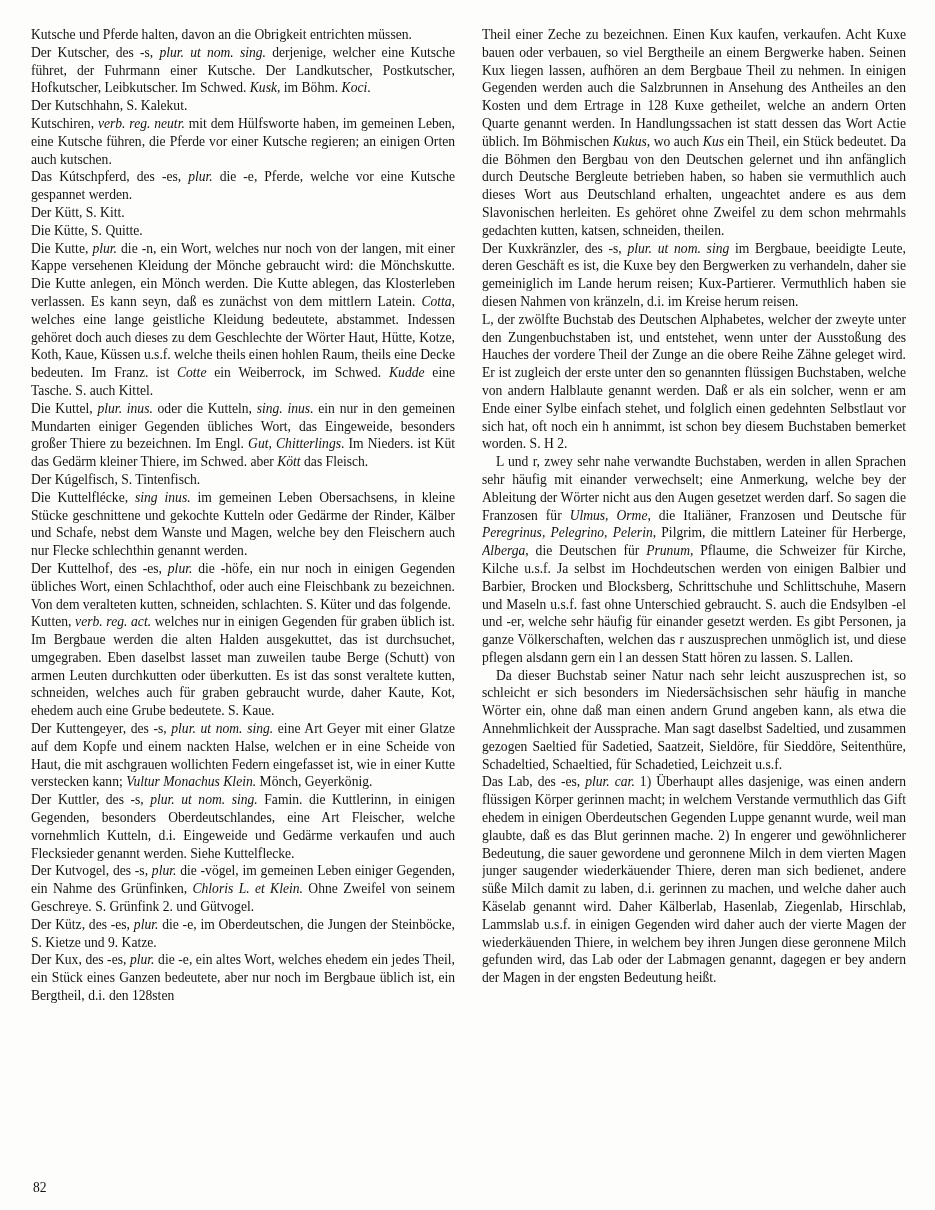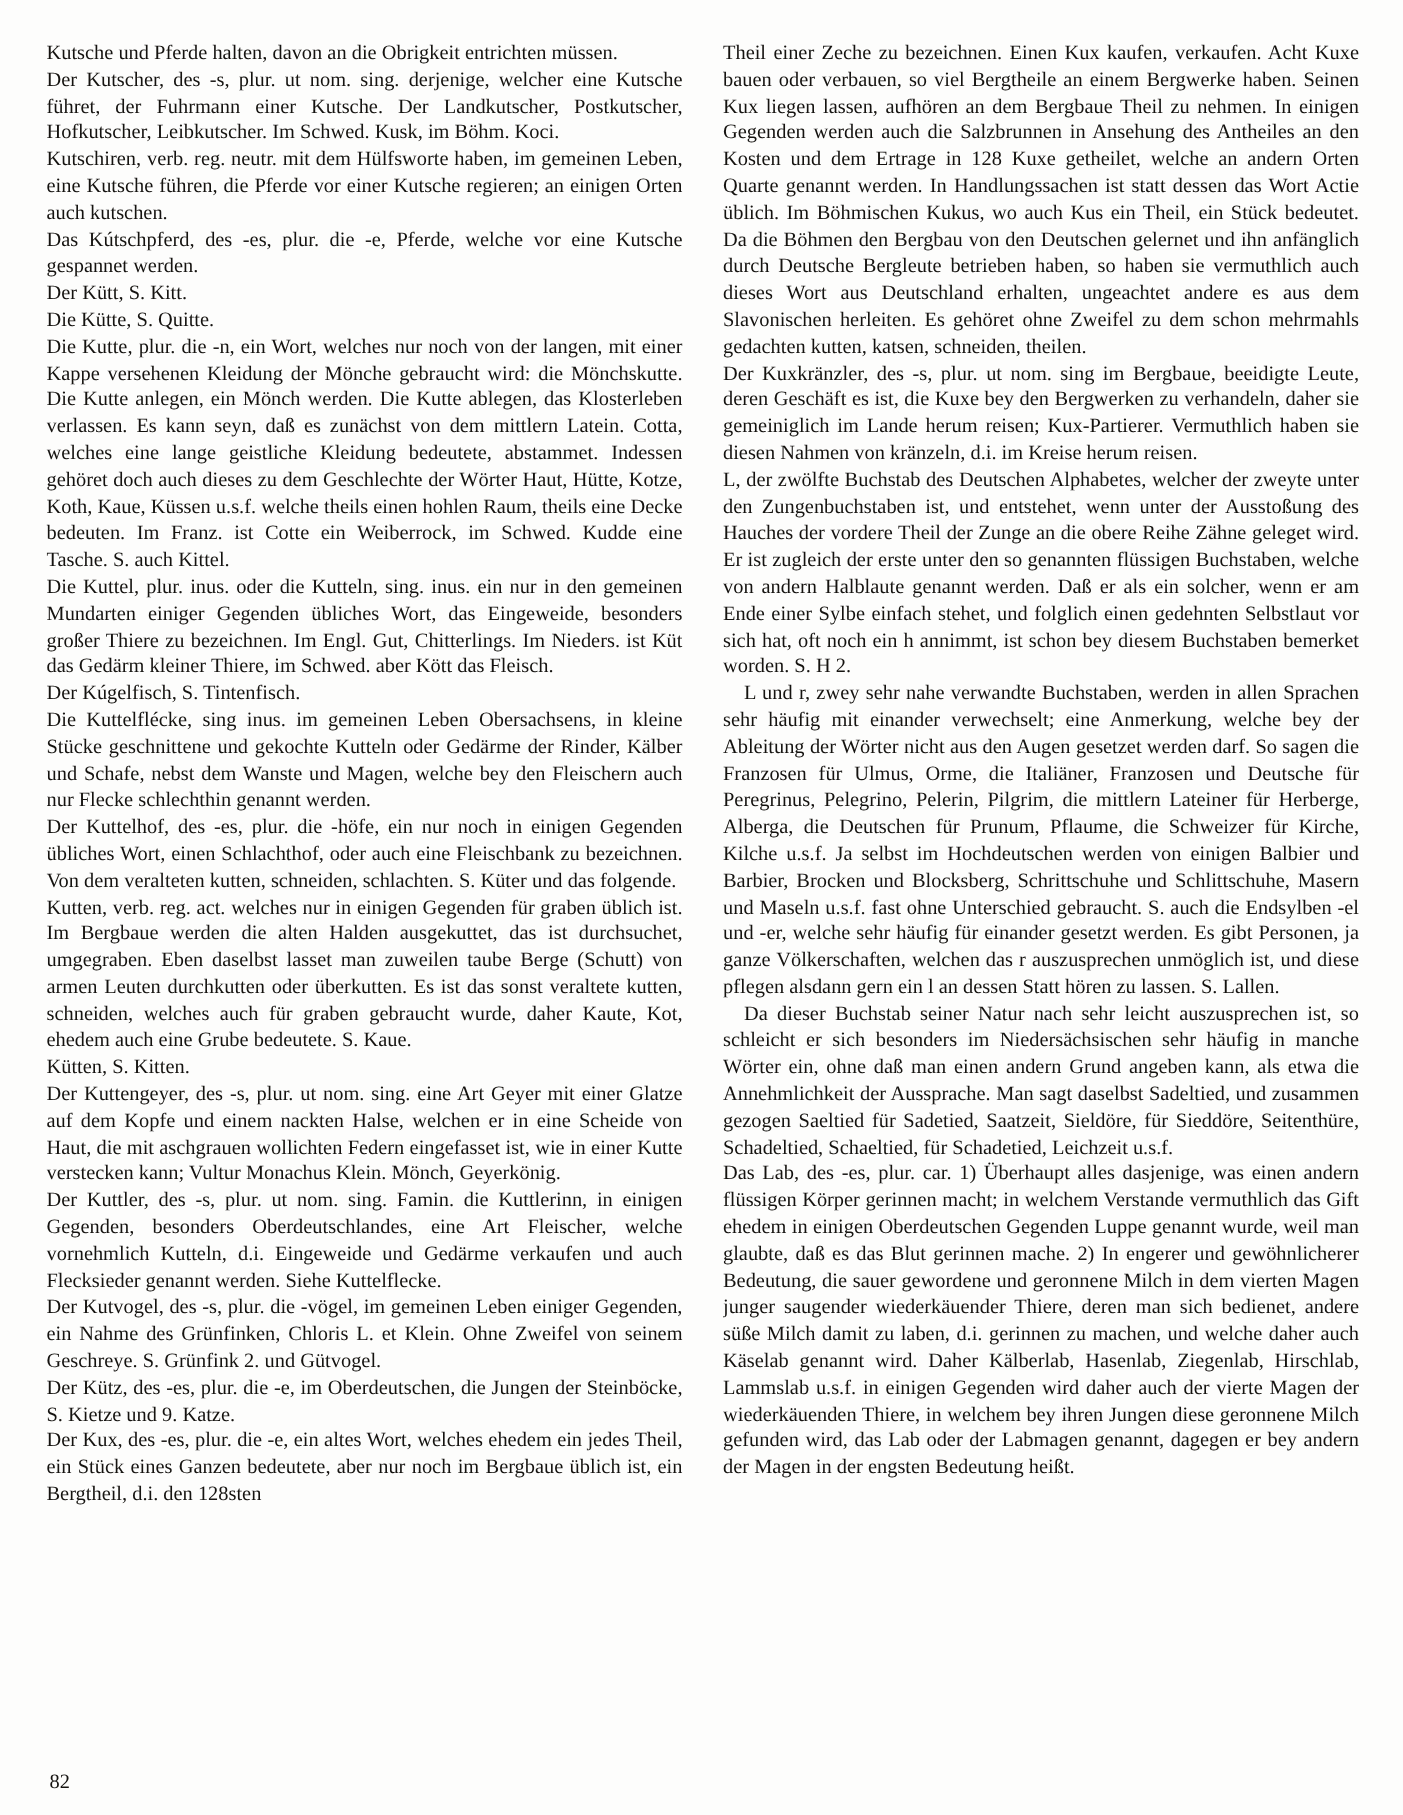--- a/index.html
+++ b/index.html
@@ -27,47 +27,47 @@
   }
   .para {
     font-size: 13.6px;
     line-height: 17.8px;
     text-align: justify;
     hyphens: auto;
     -webkit-hyphens: auto;
   }
   .para.indent { text-indent: 14px; }
   .run-b { font-weight: normal; }
-  .run-i { }
+  .run-i { font-style: italic; }
   .page-number {
     position: absolute;
     left: 33px;
     bottom: 14px;
     font-size: 13.6px;
   }
 </style>
 </head>
 <body>
 
 <div class="page">
   <div class="columns">
     <div class="column" id="col-left">
         <p class="para"><span class="run-n">Kutsche und Pferde halten, davon an die Obrigkeit entrichten müssen.</span></p>
         <p class="para"><span class="run-b">Der Kutscher</span><span class="run-n">, des -s, </span><span class="run-i">plur. ut nom. sing.</span><span class="run-n"> derjenige, welcher eine Kutsche führet, der Fuhrmann einer Kutsche. Der Landkutscher, Postkutscher, Hofkutscher, Leibkutscher. Im Schwed. </span><span class="run-i">Kusk</span><span class="run-n">, im Böhm. </span><span class="run-i">Koci</span><span class="run-n">.</span></p>
+        <p class="para"><span class="run-b">Der Kutschhahn</span><span class="run-n">, S. Kalekut.</span></p>
         <p class="para"><span class="run-b">Kutschiren</span><span class="run-n">, </span><span class="run-i">verb. reg. neutr.</span><span class="run-n"> mit dem Hülfsworte haben, im gemeinen Leben, eine Kutsche führen, die Pferde vor einer Kutsche regieren; an einigen Orten auch kutschen.</span></p>
         <p class="para"><span class="run-b">Das Kútschpferd</span><span class="run-n">, des -es, </span><span class="run-i">plur.</span><span class="run-n"> die -e, Pferde, welche vor eine Kutsche gespannet werden.</span></p>
         <p class="para"><span class="run-b">Der Kütt</span><span class="run-n">, S. Kitt.</span></p>
         <p class="para"><span class="run-b">Die Kütte</span><span class="run-n">, S. Quitte.</span></p>
         <p class="para"><span class="run-b">Die Kutte</span><span class="run-n">, </span><span class="run-i">plur.</span><span class="run-n"> die -n, ein Wort, welches nur noch von der langen, mit einer Kappe versehenen Kleidung der Mönche gebraucht wird: die Mönchskutte. Die Kutte anlegen, ein Mönch werden. Die Kutte ablegen, das Klosterleben verlassen. Es kann seyn, daß es zunächst von dem mittlern Latein. </span><span class="run-i">Cotta</span><span class="run-n">, welches eine lange geistliche Kleidung bedeutete, abstammet. Indessen gehöret doch auch dieses zu dem Geschlechte der Wörter Haut, Hütte, Kotze, Koth, Kaue, Küssen u.s.f. welche theils einen hohlen Raum, theils eine Decke bedeuten. Im Franz. ist </span><span class="run-i">Cotte</span><span class="run-n"> ein Weiberrock, im Schwed. </span><span class="run-i">Kudde</span><span class="run-n"> eine Tasche. S. auch Kittel.</span></p>
         <p class="para"><span class="run-b">Die Kuttel</span><span class="run-n">, </span><span class="run-i">plur. inus.</span><span class="run-n"> oder die Kutteln, </span><span class="run-i">sing. inus.</span><span class="run-n"> ein nur in den gemeinen Mundarten einiger Gegenden übliches Wort, das Eingeweide, besonders großer Thiere zu bezeichnen. Im Engl. </span><span class="run-i">Gut, Chitterlings</span><span class="run-n">. Im Nieders. ist Küt das Gedärm kleiner Thiere, im Schwed. aber </span><span class="run-i">Kött</span><span class="run-n"> das Fleisch.</span></p>
         <p class="para"><span class="run-b">Der Kúgelfisch</span><span class="run-n">, S. Tintenfisch.</span></p>
         <p class="para"><span class="run-b">Die Kuttelflécke</span><span class="run-n">, </span><span class="run-i">sing inus.</span><span class="run-n"> im gemeinen Leben Obersachsens, in kleine Stücke geschnittene und gekochte Kutteln oder Gedärme der Rinder, Kälber und Schafe, nebst dem Wanste und Magen, welche bey den Fleischern auch nur Flecke schlechthin genannt werden.</span></p>
         <p class="para"><span class="run-b">Der Kuttelhof</span><span class="run-n">, des -es, </span><span class="run-i">plur.</span><span class="run-n"> die -höfe, ein nur noch in einigen Gegenden übliches Wort, einen Schlachthof, oder auch eine Fleischbank zu bezeichnen. Von dem veralteten kutten, schneiden, schlachten. S. Küter und das folgende.</span></p>
         <p class="para"><span class="run-b">Kutten</span><span class="run-n">, </span><span class="run-i">verb. reg. act.</span><span class="run-n"> welches nur in einigen Gegenden für graben üblich ist. Im Bergbaue werden die alten Halden ausgekuttet, das ist durchsuchet, umgegraben. Eben daselbst lasset man zuweilen taube Berge (Schutt) von armen Leuten durchkutten oder überkutten. Es ist das sonst veraltete kutten, schneiden, welches auch für graben gebraucht wurde, daher Kaute, Kot, ehedem auch eine Grube bedeutete. S. Kaue.</span></p>
-        <p class="para"><span class="run-b">Kütten</span><span class="run-n">, S. Kitten.</span></p>
         <p class="para"><span class="run-b">Der Kuttengeyer</span><span class="run-n">, des -s, </span><span class="run-i">plur. ut nom. sing.</span><span class="run-n"> eine Art Geyer mit einer Glatze auf dem Kopfe und einem nackten Halse, welchen er in eine Scheide von Haut, die mit aschgrauen wollichten Federn eingefasset ist, wie in einer Kutte verstecken kann; </span><span class="run-i">Vultur Monachus Klein.</span><span class="run-n"> Mönch, Geyerkönig.</span></p>
         <p class="para"><span class="run-b">Der Kuttler</span><span class="run-n">, des -s, </span><span class="run-i">plur. ut nom. sing.</span><span class="run-n"> Famin. die Kuttlerinn, in einigen Gegenden, besonders Oberdeutschlandes, eine Art Fleischer, welche vornehmlich Kutteln, d.i. Eingeweide und Gedärme verkaufen und auch Flecksieder genannt werden. Siehe Kuttelflecke.</span></p>
         <p class="para"><span class="run-b">Der Kutvogel</span><span class="run-n">, des -s, </span><span class="run-i">plur.</span><span class="run-n"> die -vögel, im gemeinen Leben einiger Gegenden, ein Nahme des Grünfinken, </span><span class="run-i">Chloris L. et Klein.</span><span class="run-n"> Ohne Zweifel von seinem Geschreye. S. Grünfink 2. und Gütvogel.</span></p>
         <p class="para"><span class="run-b">Der Kütz</span><span class="run-n">, des -es, </span><span class="run-i">plur.</span><span class="run-n"> die -e, im Oberdeutschen, die Jungen der Steinböcke, S. Kietze und 9. Katze.</span></p>
         <p class="para"><span class="run-b">Der Kux</span><span class="run-n">, des -es, </span><span class="run-i">plur.</span><span class="run-n"> die -e, ein altes Wort, welches ehedem ein jedes Theil, ein Stück eines Ganzen bedeutete, aber nur noch im Bergbaue üblich ist, ein Bergtheil, d.i. den 128sten</span></p>
       </div>
     <div class="column" id="col-right">
         <p class="para"><span class="run-n">Theil einer Zeche zu bezeichnen. Einen Kux kaufen, verkaufen. Acht Kuxe bauen oder verbauen, so viel Bergtheile an einem Bergwerke haben. Seinen Kux liegen lassen, aufhören an dem Bergbaue Theil zu nehmen. In einigen Gegenden werden auch die Salzbrunnen in Ansehung des Antheiles an den Kosten und dem Ertrage in 128 Kuxe getheilet, welche an andern Orten Quarte genannt werden. In Handlungssachen ist statt dessen das Wort Actie üblich. Im Böhmischen </span><span class="run-i">Kukus</span><span class="run-n">, wo auch </span><span class="run-i">Kus</span><span class="run-n"> ein Theil, ein Stück bedeutet. Da die Böhmen den Bergbau von den Deutschen gelernet und ihn anfänglich durch Deutsche Bergleute betrieben haben, so haben sie vermuthlich auch dieses Wort aus Deutschland erhalten, ungeachtet andere es aus dem Slavonischen herleiten. Es gehöret ohne Zweifel zu dem schon mehrmahls gedachten kutten, katsen, schneiden, theilen.</span></p>
         <p class="para"><span class="run-b">Der Kuxkränzler</span><span class="run-n">, des -s, </span><span class="run-i">plur. ut nom. sing</span><span class="run-n"> im Bergbaue, beeidigte Leute, deren Geschäft es ist, die Kuxe bey den Bergwerken zu verhandeln, daher sie gemeiniglich im Lande herum reisen; Kux-Partierer. Vermuthlich haben sie diesen Nahmen von kränzeln, d.i. im Kreise herum reisen.</span></p>
         <p class="para"><span class="run-b">L</span><span class="run-n">, der zwölfte Buchstab des Deutschen Alphabetes, welcher der zweyte unter den Zungenbuchstaben ist, und entstehet, wenn unter der Ausstoßung des Hauches der vordere Theil der Zunge an die obere Reihe Zähne geleget wird. Er ist zugleich der erste unter den so genannten flüssigen Buchstaben, welche von andern Halblaute genannt werden. Daß er als ein solcher, wenn er am Ende einer Sylbe einfach stehet, und folglich einen gedehnten Selbstlaut vor sich hat, oft noch ein h annimmt, ist schon bey diesem Buchstaben bemerket worden. S. H 2.</span></p>

